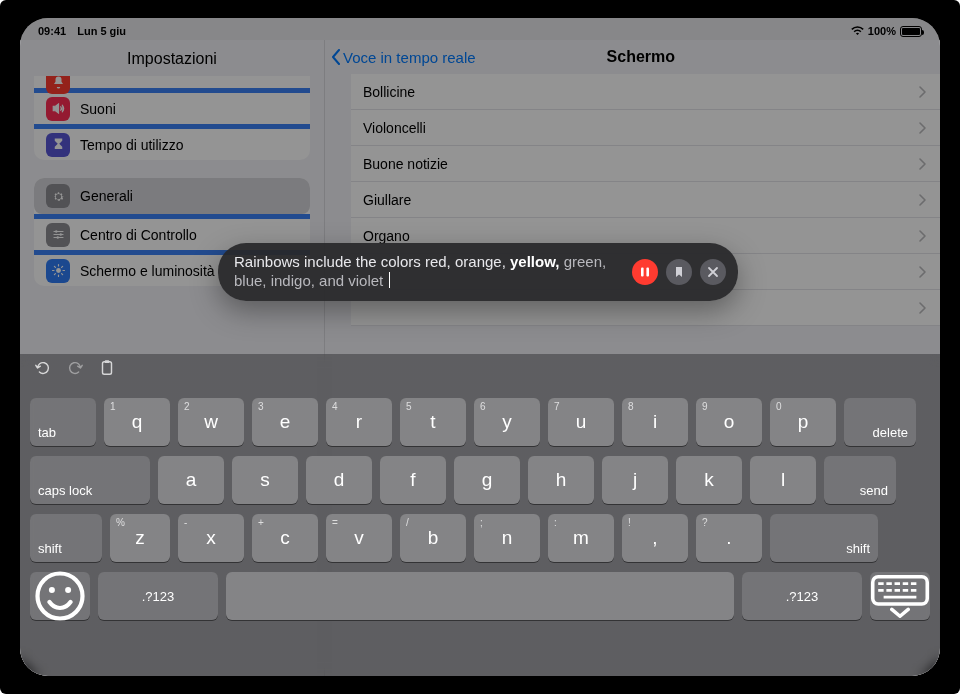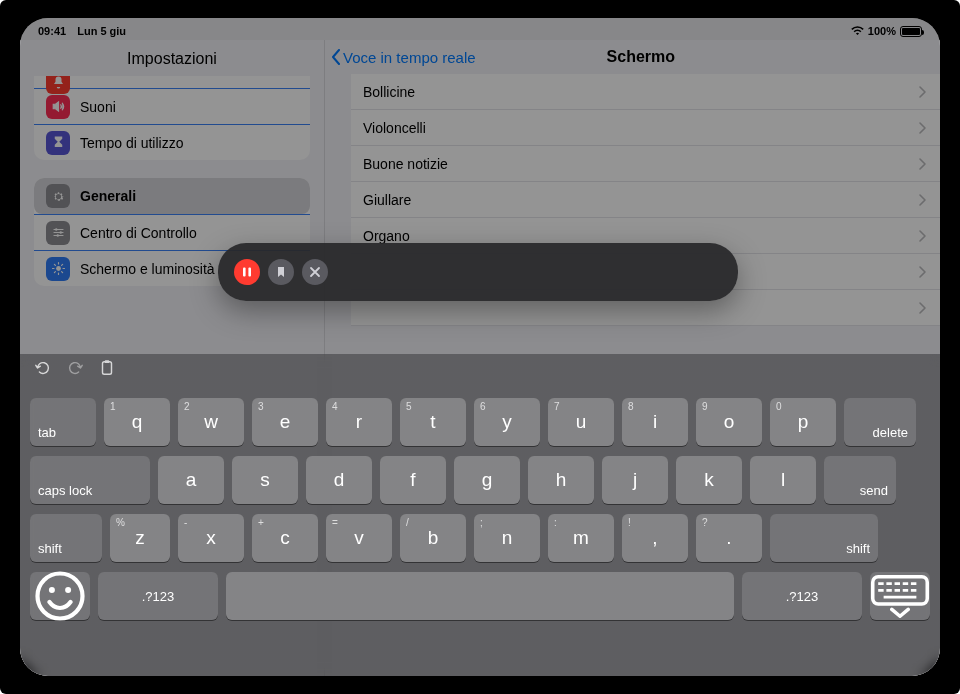--- a/index.html
+++ b/index.html
@@ -29,23 +29,23 @@
   .main { flex:1; background: #f2f2f7; position: relative; }
 
   .side-title { text-align:center; font-size:16px; font-weight:400; padding: 10px 0 8px; }
   .main-header { display:flex; align-items:center; padding: 8px 14px 8px 6px; }
   .back { color:#007aff; font-size: 15px; display:flex; align-items:center; gap:2px; cursor:pointer; }
   .back .chev { width:10px; height: 16px; }
   .main-title { flex:1; text-align:center; font-size:16px; font-weight:600; margin-left:-120px; }
 
   .group { margin: 0 14px 18px; background:#fff; border-radius:10px; overflow:hidden; }
   .group.truncated-top { border-top-left-radius: 0; border-top-right-radius: 0; }
-  .row { display:flex; align-items:center; height:36px; padding: 0 12px; border-top:1px solid #3b82f6; cursor:pointer; font-size:14px; }
+  .row { display:flex; align-items:center; height:36px; padding: 0 12px; border-top:5px solid #3b82f6; cursor:pointer; font-size:14px; }
   .row:first-child { border-top:none; }
-  .row.sel { background:#d5d5da; border-radius:8px;font-weight:bold; }
+  .row.sel { background:#d5d5da; border-radius:8px; }
   .icon { width:24px; height:24px; border-radius:6px; margin-right:10px; display:flex; align-items:center; justify-content:center; flex-shrink:0; }
   .icon svg { width:15px; height:15px; }
   .row-label { flex:1; color:#000; }
 
   .list { margin: 0 0 0 26px; background:#fff; border-radius: 0; overflow:hidden; }
   .lrow { display:flex; align-items:center; height:36px; padding: 0 14px 0 12px; border-bottom:1px solid #e3e3e8; font-size:14px; cursor:pointer; justify-content: space-between; }
   .lrow .chev { width:8px; height:12px; opacity:.35; }
 
   
   .bubble {
@@ -232,20 +232,23 @@
                 <path d="M2 1l5 5-5 5" stroke="#3c3c43" stroke-width="1.6" fill="none" stroke-linecap="round" stroke-linejoin="round"></path>
               </svg>
             </div>
           </div>
       </div>
     </div>
 
     <div class="kb-dim-overlay"></div>
 
     <div class="bubble">
+      <div class="txt">
+        <span class="spoken">Rainbows include the colors red, orange, </span><span class="now">yellow,</span><span> green, blue, indigo, and violet </span><span class="cursor"></span>
+      </div>
       <div class="ctrl red">
         <svg viewBox="0 0 12 12">
             <rect x="2" y="1.5" width="2.6" height="9" rx="1" fill="#fff"></rect>
             <rect x="7.4" y="1.5" width="2.6" height="9" rx="1" fill="#fff"></rect>
           </svg>
       </div>
       <div class="ctrl">
         <svg viewBox="0 0 12 12">
             <path d="M3 1h6v10L6 8.6 3 11Z" fill="#d0d0d6"></path>
           </svg>

